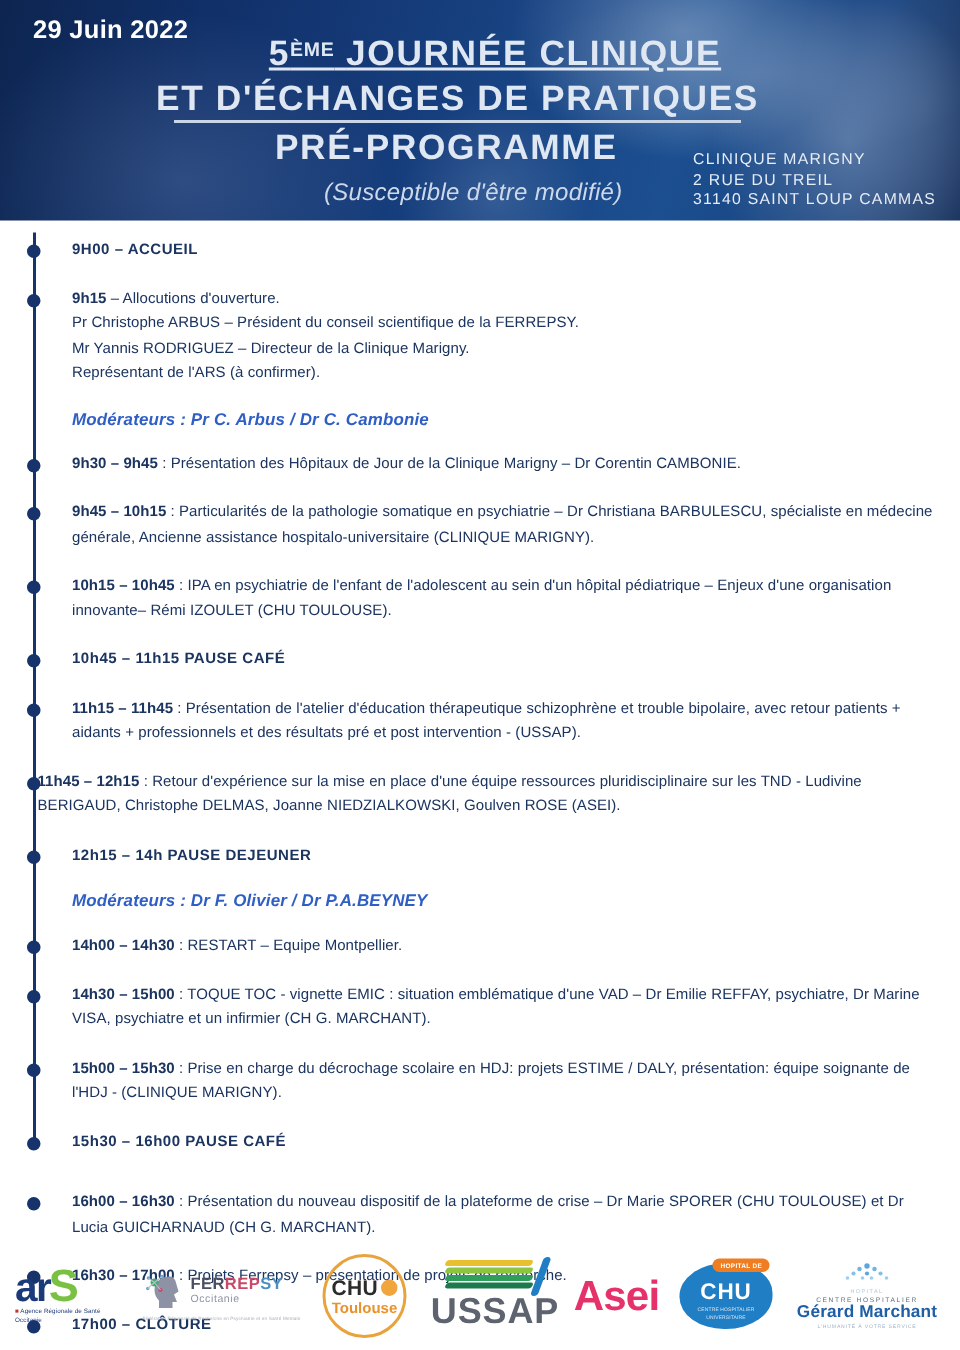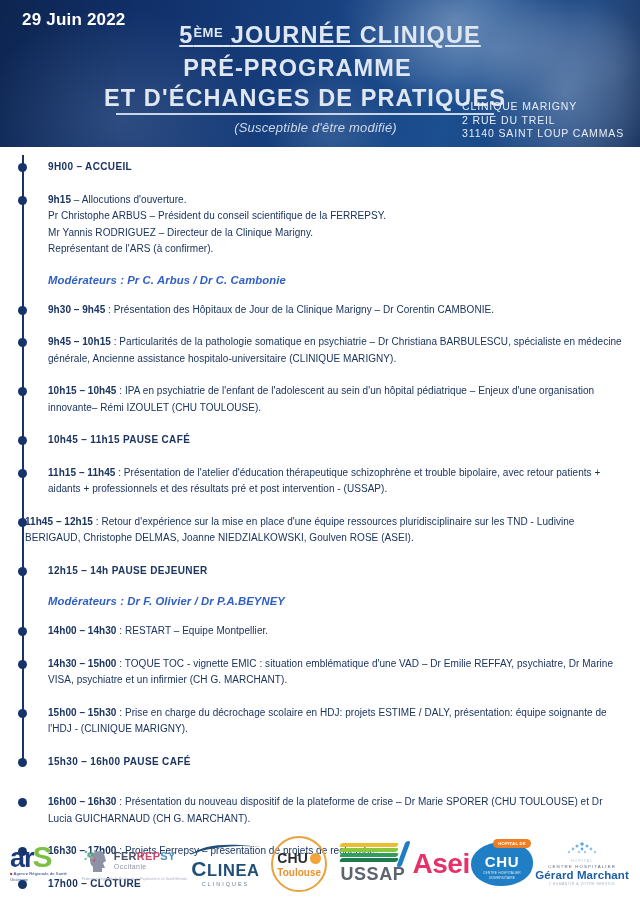--- a/index.html
+++ b/index.html
@@ -43,21 +43,21 @@
     color: #dfe7f2; font-size: 23.5px; font-weight: 600;
     letter-spacing: 1.1px; line-height: 30px; white-space: nowrap;
   }
   .t-line.l1 { padding-left: 85px; text-decoration: underline; }
   .t-line.l2 { padding-left: 35px; }
   .t-line.l3 { padding-left: 20px; margin-top: 3px; border-top: 0; }
   .t-line sup { font-size: 13px; vertical-align: 6px; letter-spacing: .5px; }
   .underline-wrap { display:inline-block; }
   .t-line.l2 .underline-wrap { box-shadow: 0 14px 0 -12px #c9d6e8; }
   .t-sub {
-    color: #cdd9ea; font-size: 13px; font-style: italic;
+    color: #cdd9ea; font-size: 16px; font-style: italic;
     letter-spacing: .2px; margin-top: 7px; padding-left: 20px; margin-left: 36px;
   }
   .addr {
     position: absolute; right: 16px; top: 100px; z-index: 3;
     color: #e6edf7; font-size: 10.5px; line-height: 13.5px;
     letter-spacing: .85px; text-align: left;
   }
 
   
   .timeline {
@@ -148,21 +148,21 @@
     transform: skewX(-24deg);
   }
   .ussap-swoosh i:nth-child(1){ top:0;  background:#e8bf2e; }
   .ussap-swoosh i:nth-child(2){ top:5px;background:#8cc63e; }
   .ussap-swoosh i:nth-child(3){ top:10px;background:#2f9e5a; }
   .ussap-swoosh i:nth-child(4){ top:15px;background:#1d7a4c; }
   .ussap-swoosh b {
     position:absolute; right:0; top:-2px; width:5px; height:26px;
     background:#1f7ec4; border-radius:3px; transform: skewX(-20deg);
   }
-  .ussap-name { font-size: 18px; font-weight: bold; color: #5d6470; letter-spacing: .6px; margin-top: 1px; }
+  .ussap-name { font-size: 24px; font-weight: bold; color: #5d6470; letter-spacing: .6px; margin-top: 1px; }
 
   
   .lg-asei { width: 62px; }
   .asei-name { font-size: 28px; font-weight: bold; color: #e5326a; letter-spacing: -.5px; }
 
   
   .lg-chu { width: 70px; }
   .chu-blob {
     position: relative; width: 62px; height: 44px;
     background: #1f7ec4; border-radius: 50% 45% 50% 48%;
@@ -187,22 +187,22 @@
 </head>
 <body>
 
 <div class="page">
 
   <div class="banner">
     <div class="banner-date">29 Juin 2022</div>
 
     <div class="title-block">
       <div class="t-line l1"><span>5</span><sup>ÈME</sup> <span>JOURNÉE CLINIQUE</span></div>
+      <div class="t-line l2"><span class="underline-wrap">ET D'ÉCHANGES DE PRATIQUES</span></div>
       <div class="t-line l3">PRÉ-PROGRAMME</div>
-      <div class="t-line l2"><span class="underline-wrap">ET D'ÉCHANGES DE PRATIQUES</span></div>
       <div class="t-sub">(Susceptible d'être modifié)</div>
     </div>
 
     <div class="addr">
       <div>CLINIQUE MARIGNY</div>
       <div>2 RUE DU TREIL</div>
       <div>31140 SAINT LOUP CAMMAS</div>
     </div>
   </div>
 
@@ -312,27 +312,20 @@
         <div class="ferr-txt">
           <div class="ferr-main">
             <span class="a">FER</span><span class="b">REP</span><span class="c">SY</span>
           </div>
           <div class="ferr-occ">Occitanie</div>
         </div>
       </div>
       <div class="ferr-tag">Fédération Régionale de Recherche en Psychiatrie et en Santé Mentale</div>
     </div>
 
-    <div class="logo lg-clinea">
-      <svg width="74" height="16" viewBox="0 0 74 16">
-        <path d="M2 13 C16 2, 40 1, 72 5 C46 2, 18 6, 2 13 Z" fill="#1f4e79"></path>
-      </svg>
-      <div class="clinea-name"><span class="big">C</span><span>LINEA</span></div>
-      <div class="clinea-sub">CLINIQUES</div>
-    </div>
 
     <div class="logo lg-chut">
       <div class="chut-circle">
         <div class="chut-top">
           <span class="chut-chu">CHU</span>
           <span class="chut-mark"></span>
         </div>
         <div class="chut-tou">Toulouse</div>
       </div>
     </div>

